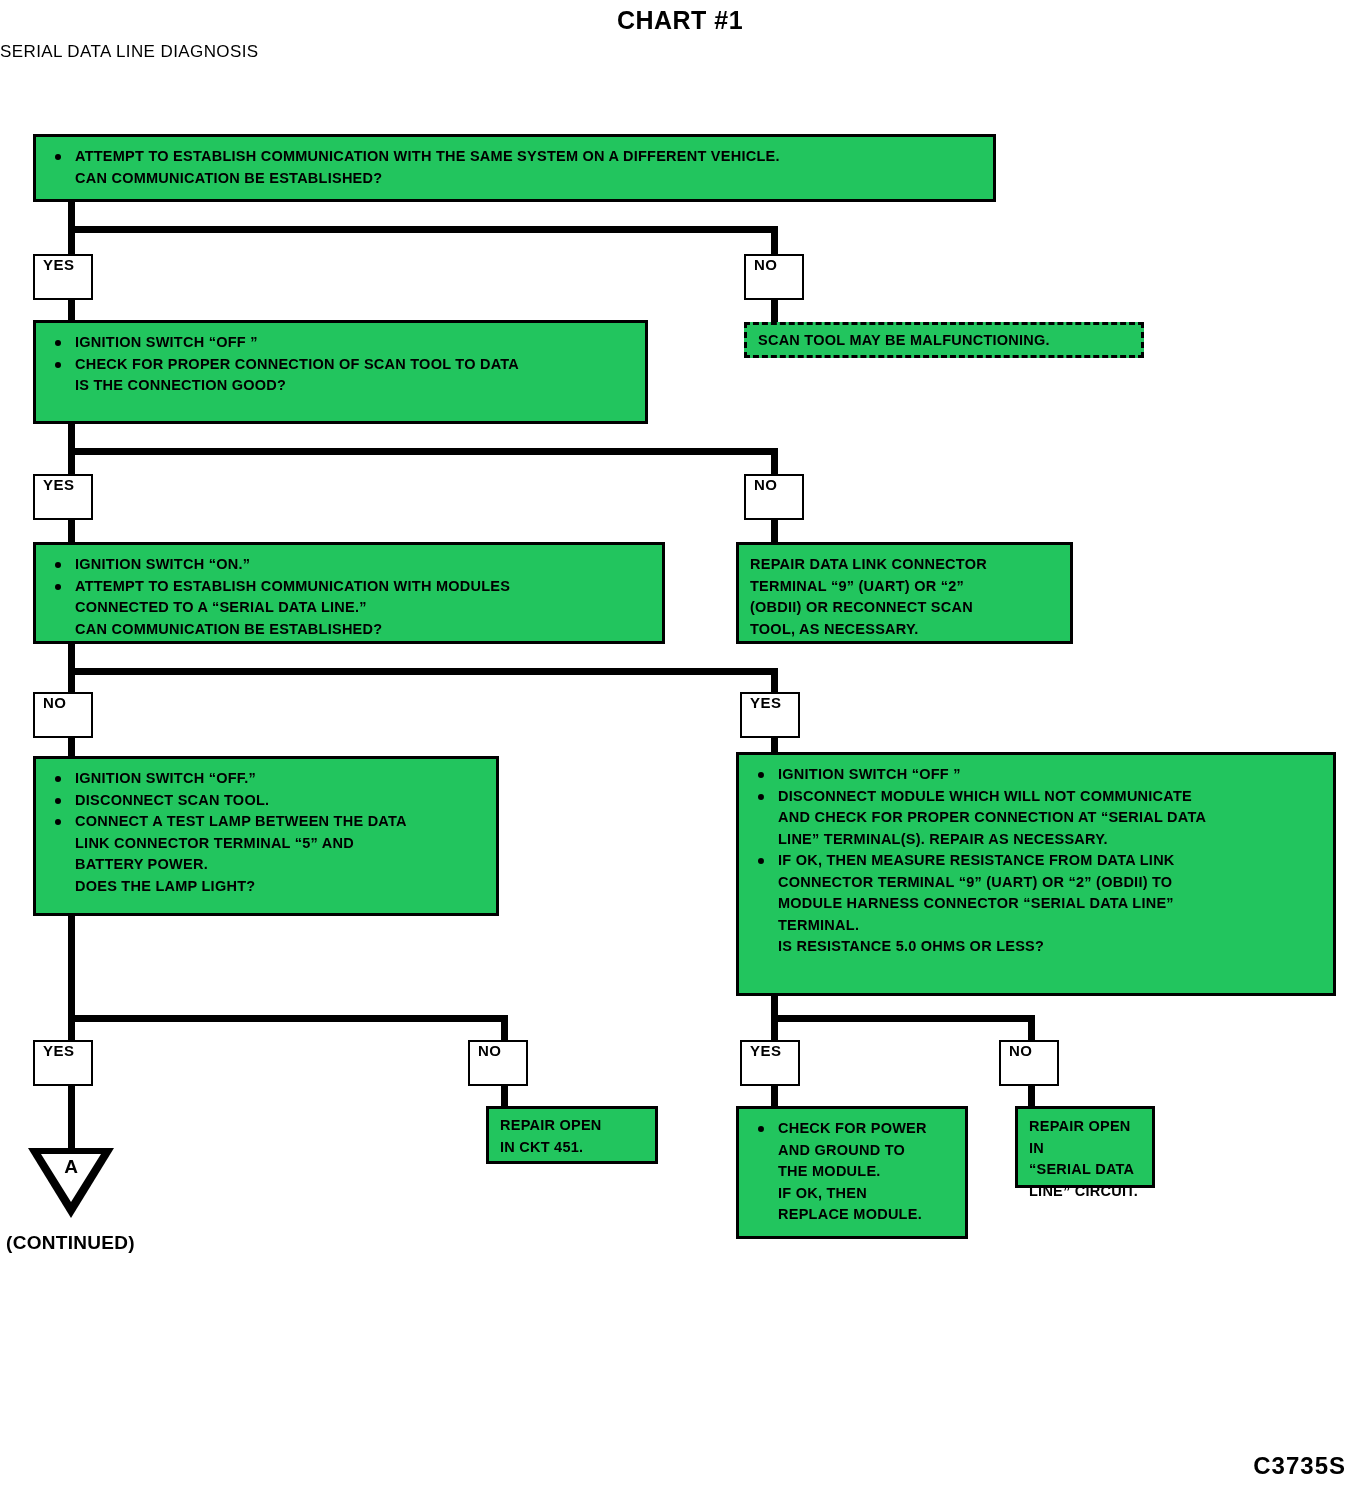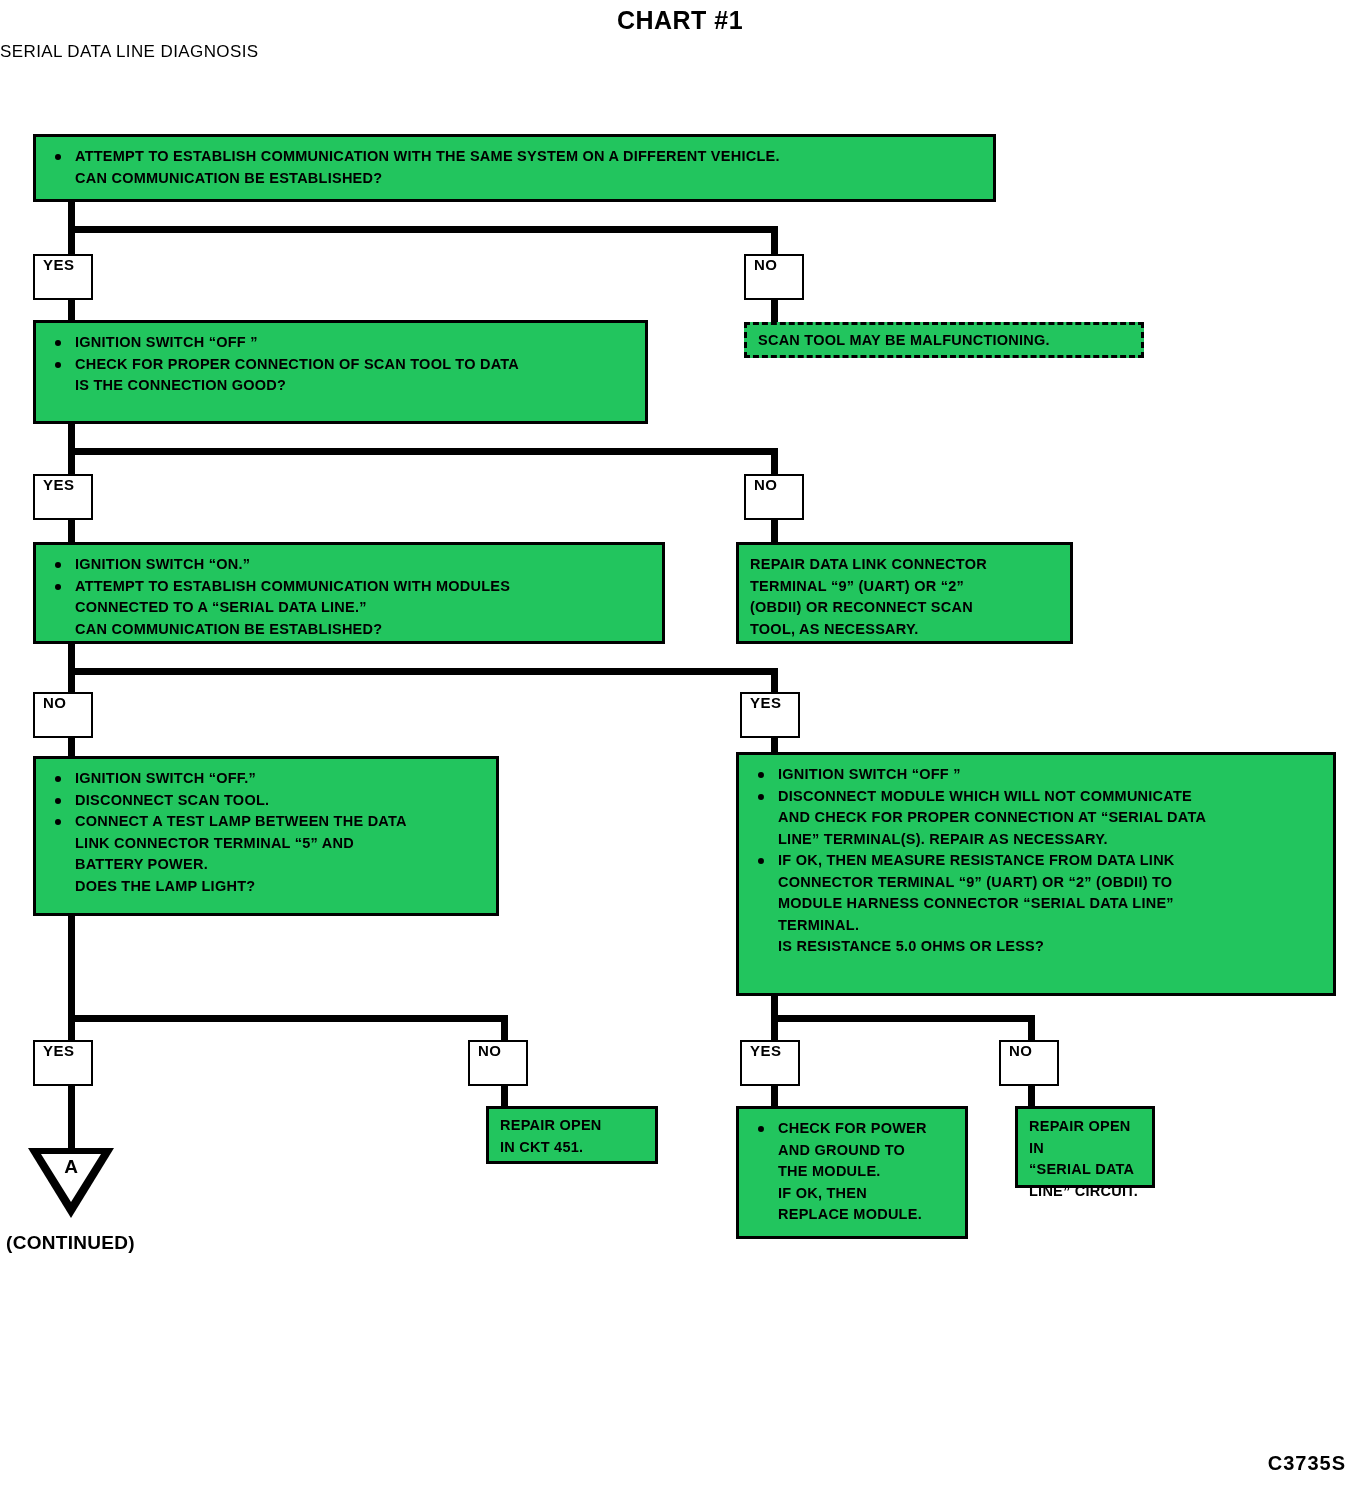--- a/index.html
+++ b/index.html
@@ -15,21 +15,21 @@
   .title-main{
     position:absolute;left:0;top:6px;width:1360px;text-align:center;
     font-size:25px;font-weight:bold;letter-spacing:.5px;
   }
   .title-sub{
     position:absolute;left:0;top:42px;width:1360px;
     font-size:17px;font-weight:normal;letter-spacing:.4px;
   }
   .code{
     position:absolute;right:14px;top:1452px;
-    font-size:20px;font-weight:bold;letter-spacing:1px;
+    font-size:24px;font-weight:bold;letter-spacing:1px;
   }
   .continued{
     position:absolute;left:6px;top:1232px;
     font-size:19px;font-weight:bold;letter-spacing:.3px;
   }
 
   
   .box{
     position:absolute;box-sizing:border-box;
     border:3px solid #000;background:#22c55e;

